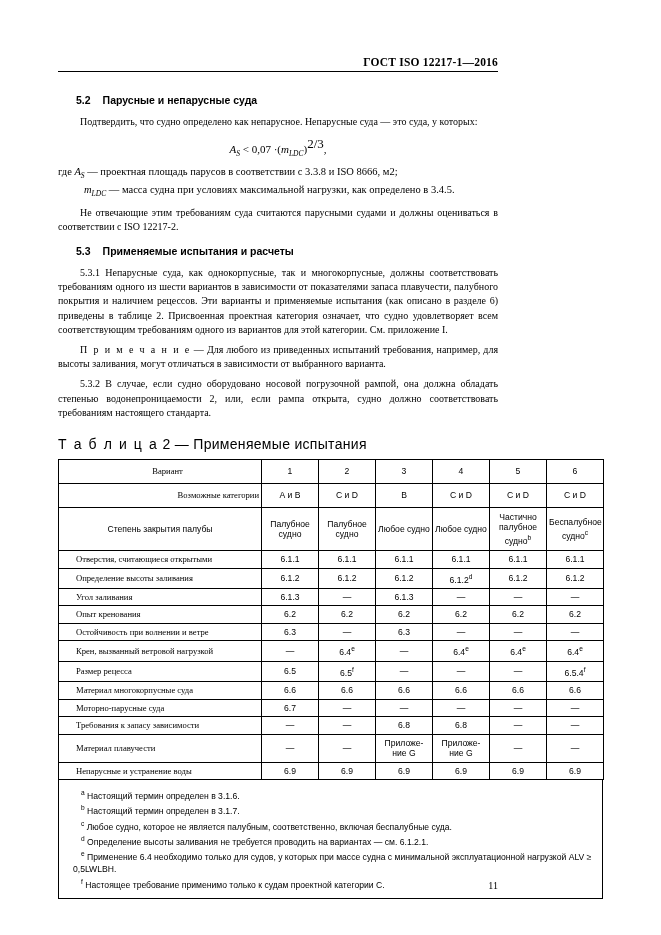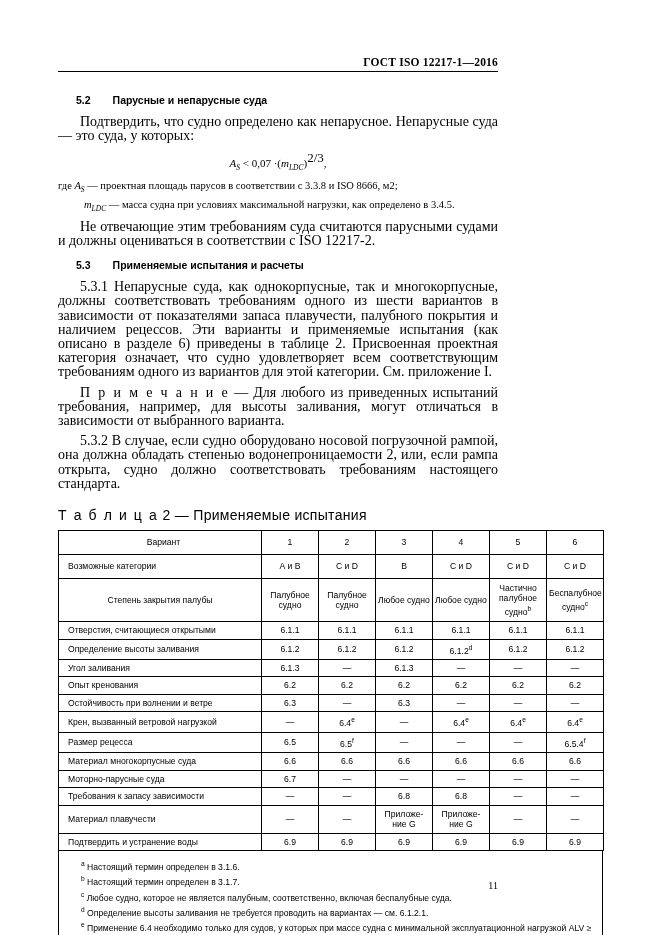--- a/index.html
+++ b/index.html
@@ -32,23 +32,23 @@
     border-bottom: 1.6px solid #000;
     margin-bottom: 22px;
     letter-spacing: 0.2px;
   }
   .h2 {
     font-size: 10.5px;
     font-weight: bold;
     font-family: "Liberation Sans", sans-serif;
     margin: 0 0 9px 18px;
   }
-  .h2 .num { display: inline-block; margin-right: 22px; }
+  .h2 .num { display: inline-block; margin-right: 12px; }
   p.body {
-    font-size: 14px;
+    font-size: 10px;
     line-height: 14.2px;
     text-align: justify;
     margin: 0 0 6px 0;
     font-family: "Liberation Serif", serif;
   }
   p.indent { text-indent: 22px; }
   .formula {
     text-align: center;
     font-size: 11px;
     margin: 7px 0 7px 0;
@@ -83,21 +83,22 @@
   table.main td, table.main th {
     border: 0.8px solid #000;
     text-align: center;
     vertical-align: middle;
     padding: 3px 2px;
     font-weight: normal;
     line-height: 10.5px;
   }
   table.main td.rowlabel {
     text-align: left;
-    padding-left: 9px;
+    padding-left: 17px;
+    font-family: Liberation Serif, serif;
   }
   table.main tr.hdr td { height: 17px; }
   table.main td.tall { height: 36px; }
   .col0 { width: 203px; }
   .colx { width: 57px; }
   .footnotes {
     width: 545px;
     box-sizing: border-box;
     border: 0.8px solid #000;
     border-top: none;
@@ -178,21 +179,21 @@
         <tr class="hdr">
           <td class="rowlabel" style="text-align: center;">Вариант</td>
           <td>1</td>
           <td>2</td>
           <td>3</td>
           <td>4</td>
           <td>5</td>
           <td>6</td>
         </tr>
         <tr class="hdr">
-          <td class="rowlabel" style="text-align: left;">Возможные категории</td>
+          <td class="rowlabel" style="text-align: right;">Возможные категории</td>
           <td>А и В</td>
           <td>С и D</td>
           <td>В</td>
           <td>С и D</td>
           <td>С и D</td>
           <td>С и D</td>
         </tr>
         <tr>
           <td class="tall" style="text-align: center;">Степень закрытия палубы</td>
           <td class="tall">Палубное судно</td>
@@ -295,21 +296,21 @@
         <tr>
           <td class="rowlabel">Материал плавучести</td>
           <td>—</td>
           <td>—</td>
           <td>Приложе-<br>ние G</td>
           <td>Приложе-<br>ние G</td>
           <td>—</td>
           <td>—</td>
         </tr>
         <tr>
-          <td class="rowlabel">Подтвердить и устранение воды</td>
+          <td class="rowlabel">Непарусные и устранение воды</td>
           <td>6.9</td>
           <td>6.9</td>
           <td>6.9</td>
           <td>6.9</td>
           <td>6.9</td>
           <td>6.9</td>
         </tr>
       </tbody>
   </table>
 

